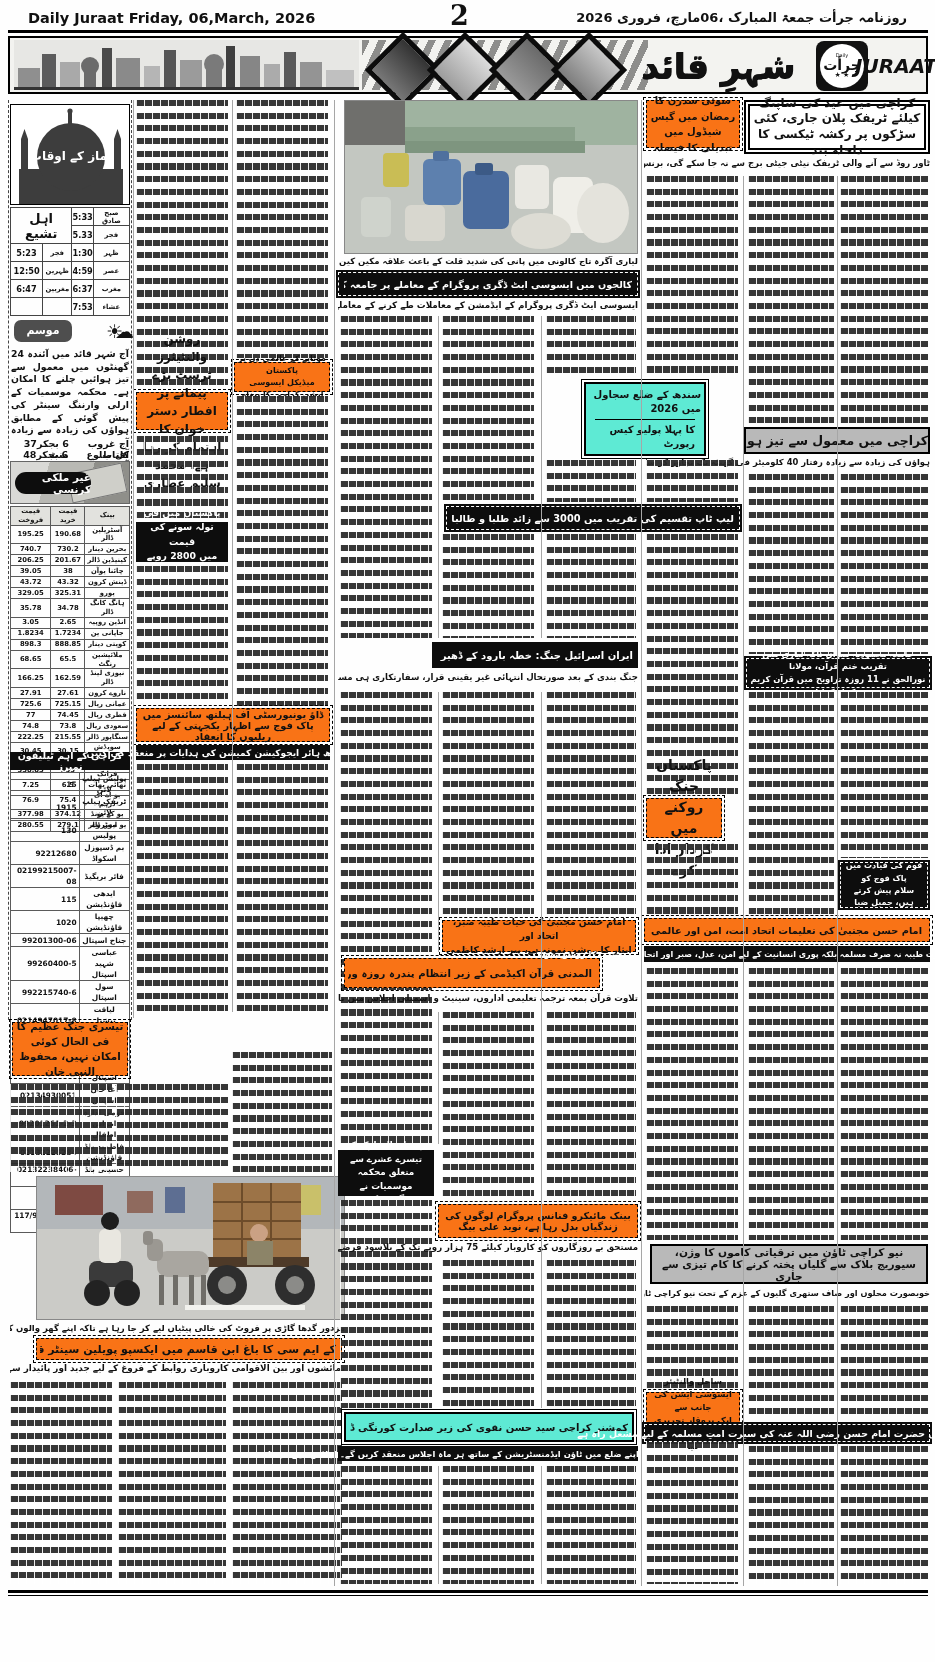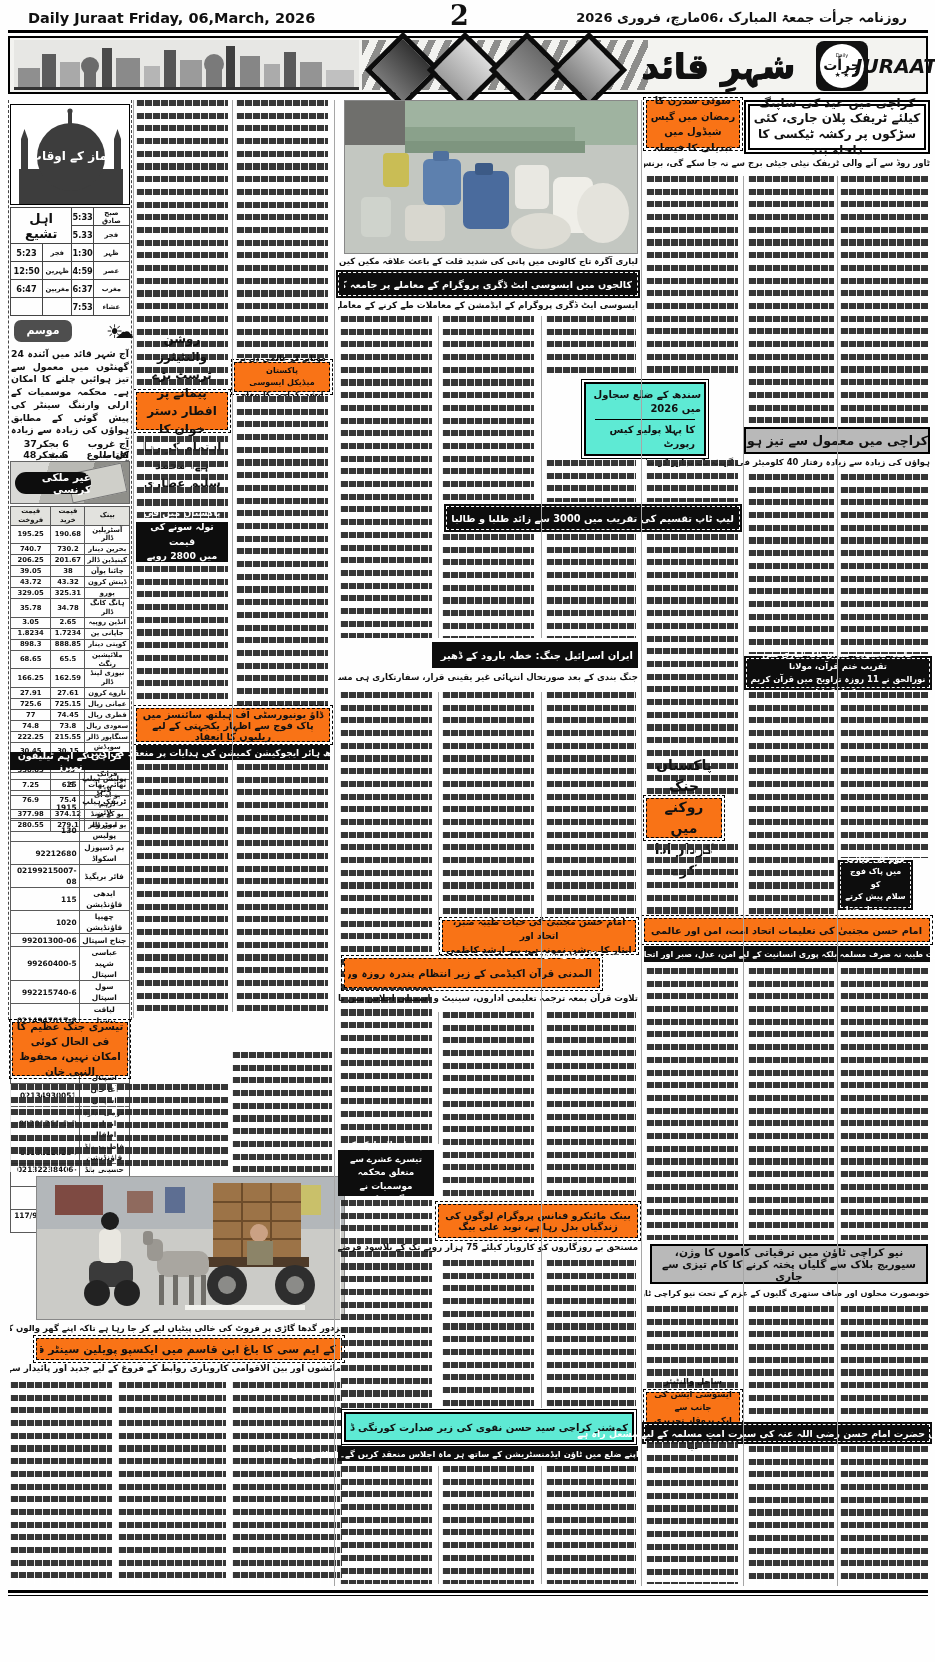--- a/index.html
+++ b/index.html
@@ -605,21 +605,21 @@
   </div>
   <div class="tx" style="left:748px;top:692px;width:86px;height:224px;"></div>
   <div class="tx" style="left:840px;top:692px;width:88px;height:166px;"></div>
 
   <div class="hd" style="left:646px;top:798px;width:76px;height:40px;font-size:14px;line-height:1.5;">
     <span>پاکستان جنگ روکنے میں</span>
     <span>کردار ادا کرے</span>
   </div>
   <div class="tx" style="left:646px;top:844px;width:92px;height:72px;"></div>
 
-  <div class="hb inw" style="left:840px;top:862px;width:71px;height:46px;font-size:8px;line-height:1.55;">
+  <div class="hb inw" style="left:840px;top:862px;width:88px;height:46px;font-size:8px;line-height:1.55;">
     <span>قوم کی قیادت میں پاک فوج کو</span>
     <span>سلام پیش کرتے ہیں، جمیل ضیا</span>
   </div>
 
   <div class="hd" style="left:644px;top:918px;width:286px;height:24px;font-size:9.8px;">
     <span class="one" style="width:274px;">امام حسن مجتبیٰ کی تعلیمات اتحاد امت، امن اور عالمی انصاف کی بنیاد ہیں، ملک محمد شکیل قادری</span>
   </div>
   <div class="hb" style="left:644px;top:946px;width:286px;height:16px;font-size:8px;">
     <span class="one">امام حسن مجتبیٰ کی سیرت طیبہ نہ صرف مسلمہ بلکہ پوری انسانیت کے لیے امن، عدل، صبر اور اتحاد پر بصیرت کا روشن نمونہ</span>
   </div>

